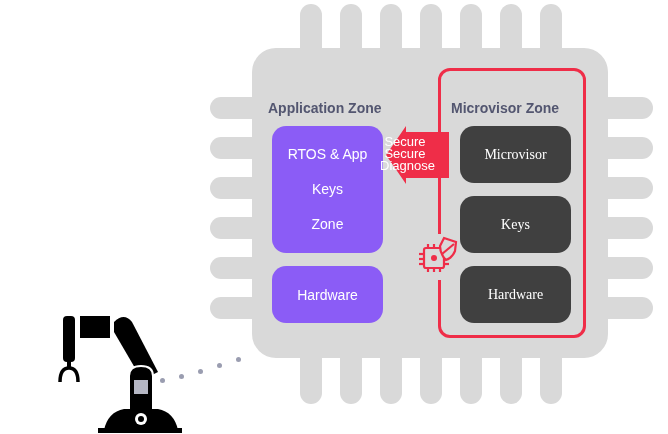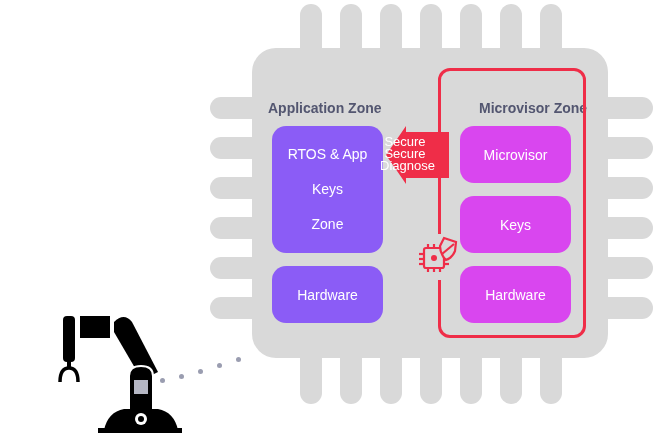--- a/index.html
+++ b/index.html
@@ -2,21 +2,21 @@
 <html><head>
 <meta charset="utf-8">
 <style>
   html, body { margin:0; padding:0; background:#ffffff; }
   body { width:668px; height:434px; position:relative; overflow:hidden; font-family:"Liberation Sans", sans-serif; }
   .pin { position:absolute; background:#d9d9d9; border-radius:11px; }
   .chip { position:absolute; left:252px; top:48px; width:356px; height:310px; background:#d9d9d9; border-radius:24px; }
   .zone-title { position:absolute; font-weight:bold; font-size:14px; color:#535670;margin-top:16px; }
   .box { position:absolute; border-radius:14px; color:#ffffff; font-size:14px; display:flex; align-items:center; justify-content:center; text-align:center; }
   .app-box { background:#8b5cf6; }
-  .mv-box { background:#d946ef; }
+  .mv-box { background:#404040;font-family:Liberation Serif, serif; }
   .mv-frame { position:absolute; left:438px; top:68px; width:148px; height:270px; border:3px solid #ef2d48; border-radius:12px; box-sizing:border-box; }
   .arrow-label { position:absolute; left:380px; top:136px; width:50px; font-size:13px; color:#ffffff; text-align:center; line-height:12px; }
   .dot { position:absolute; width:5px; height:5px; border-radius:50%; background:#9a9db0; }
 </style>
 </head>
 <body>
 
 <div>
 
   <div class="pin" style="left:300px;top:4px;width:22px;height:60px;"></div>
@@ -45,21 +45,21 @@
   <div class="pin" style="left:592px;top:97px;width:61px;height:22px;"></div>
   <div class="pin" style="left:592px;top:137px;width:61px;height:22px;"></div>
   <div class="pin" style="left:592px;top:177px;width:61px;height:22px;"></div>
   <div class="pin" style="left:592px;top:217px;width:61px;height:22px;"></div>
   <div class="pin" style="left:592px;top:257px;width:61px;height:22px;"></div>
   <div class="pin" style="left:592px;top:297px;width:61px;height:22px;"></div>
 
   <div class="chip"></div>
 
   <div class="zone-title" style="left:268px;top:84px;">Application Zone</div>
-  <div class="zone-title" style="left:479px;top:84px;">Microvisor Zone</div>
+  <div class="zone-title" style="left:451px;top:84px;">Microvisor Zone</div>
 
   <div class="mv-frame"></div>
 
   <div class="box app-box" style="left:272px;top:126px;width:111px;height:127px;flex-direction:column;gap:0;">
     <div style="height:35px;line-height:35px;">RTOS &amp; App</div>
     <div style="height:35px;line-height:35px;">Keys</div>
     <div style="height:35px;line-height:35px;">Zone</div>
   </div>
   <div class="box app-box" style="left:272px;top:266px;width:111px;height:57px;">Hardware</div>
 

